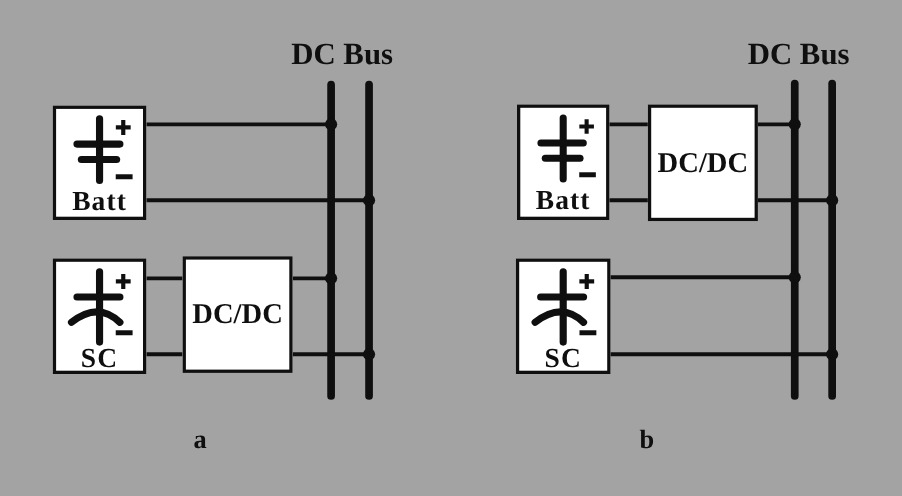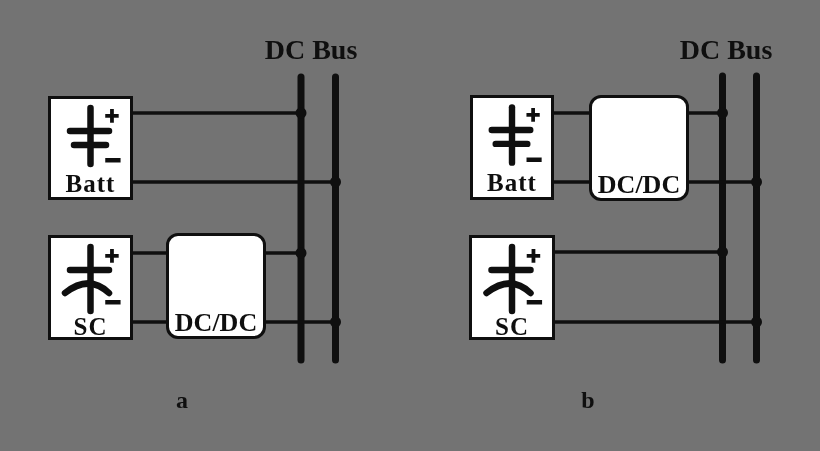--- a/index.html
+++ b/index.html
@@ -1,38 +1,38 @@
 <!DOCTYPE html>
 <html><head>
 <meta charset="utf-8">
 <style>
   html,body { margin:0; padding:0; background:#f7f7f7; }
   .stage {
     position:relative; width:820px; height:451px;
-    background:#737373; overflow:hidden;
+    background:#a3a3a3; overflow:hidden;
     font-family:"Liberation Serif","DejaVu Serif",serif;
     color:#0f0f0f;
   }
   .layer { position:absolute; inset:0; }
   .wiring { position:absolute; left:0; top:0; }
   .wiring .bus  { stroke:#0f0f0f; stroke-width:7; stroke-linecap:round; }
   .wiring .wire { stroke:#0f0f0f; stroke-width:3.5; }
   .wiring .dot  { fill:#0f0f0f; }
 
   .box {
     position:absolute; box-sizing:border-box;
     border:3px solid #0f0f0f; background:#ffffff;
     display:flex; flex-direction:column;
     align-items:center; justify-content:space-between;
   }
   .blk-label {
     font-weight:bold; font-size:25px; line-height:1;
     padding-bottom:5px; letter-spacing:1px;
   }
-  .box.dcdc { justify-content:flex-end;border-radius:12px; }
+  .box.dcdc { justify-content:center; }
   .dcdc .blk-label { font-size:26px; padding:0; letter-spacing:0; }
 
   .sym { overflow:visible; margin-top:2px; }
   .sym .thick { stroke:#0f0f0f; stroke-width:6.5; stroke-linecap:round; fill:none; }
   .sym .mark  {
     font-family:"DejaVu Sans",sans-serif; font-weight:bold;
     fill:#0f0f0f; stroke:#0f0f0f; text-anchor:middle;
   }
   .sym .plus  { font-size:19px; stroke-width:1.6px; }
   .sym .minus { font-size:21px; stroke-width:2.2px; }

